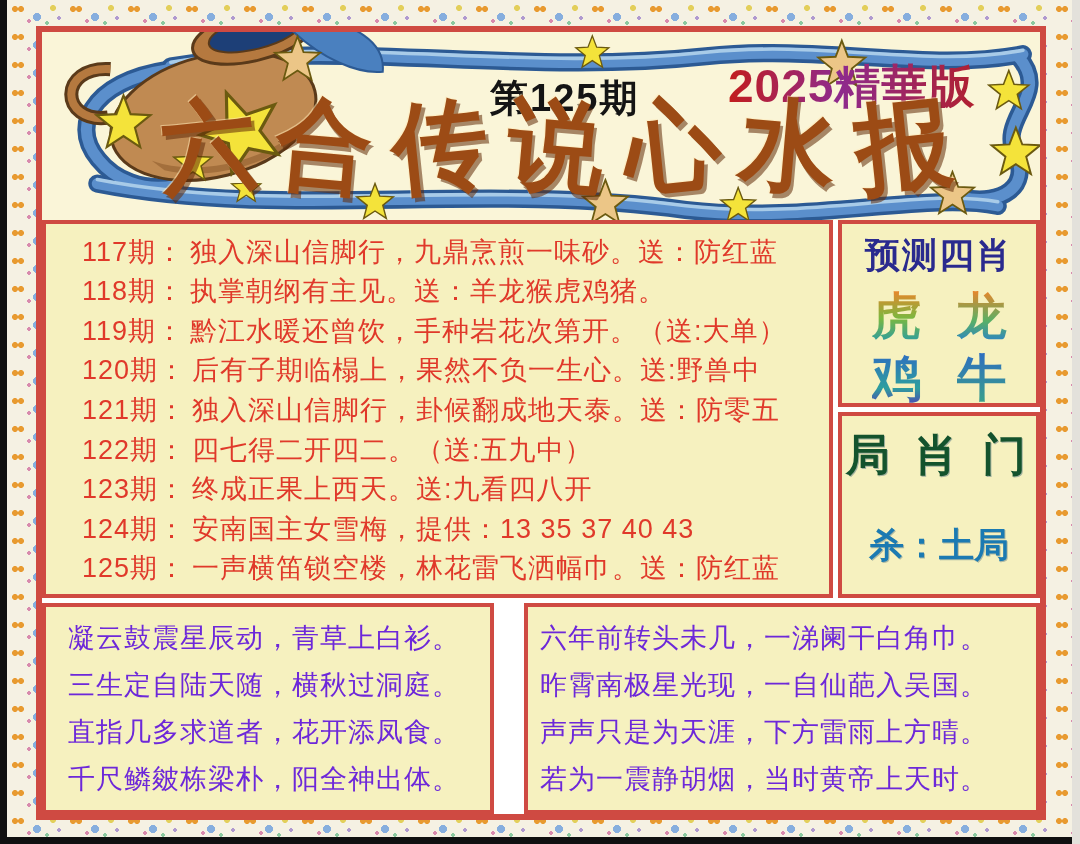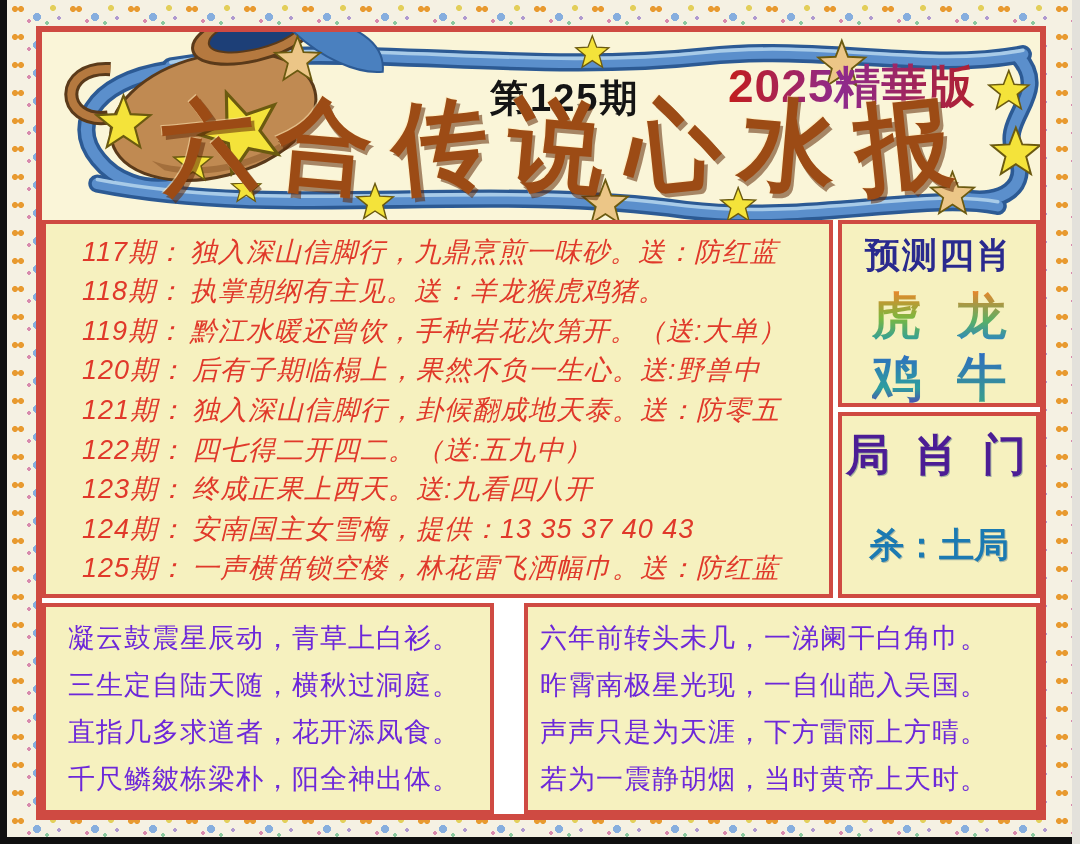--- a/index.html
+++ b/index.html
@@ -57,37 +57,37 @@
   }
   .main-title span:nth-child(odd){transform:rotate(-6deg) scaleY(1.04);}
   .main-title span:nth-child(even){transform:rotate(5deg) scaleY(1.04);}
   
   .main{flex:1;display:flex;flex-direction:column;background:#ffffff;gap:5px;}
   .row1{display:flex;gap:5px;height:378px;flex:0 0 auto;}
   .row2{display:flex;gap:30px;flex:1;}
   .box{background:#f6f1bf;border:4px solid #cf4a42;box-sizing:border-box;}
   
   .entries{flex:1;display:flex;flex-direction:column;justify-content:space-around;
-           padding:8px 4px 6px 36px;font-style:italic;}
+           padding:8px 4px 6px 36px;}
   .entry{white-space:nowrap;font-size:27px;color:#e0392a;letter-spacing:1px;}
   .e-label{margin-right:6px;}
   
   .sidebar{width:202px;flex:0 0 auto;display:flex;flex-direction:column;gap:5px;}
   .sbox{flex:1;display:flex;flex-direction:column;gap:12px;}
   .predict-title{margin-top:8px;text-align:center;font-size:35px;font-weight:bold;
                  color:#2a2a8e;letter-spacing:2px;}
   .zrow{flex:1;display:flex;align-items:center;justify-content:space-around;padding:0 12px;}
   .zodiac{font-size:50px;font-weight:bold;-webkit-background-clip:text;background-clip:text;
           color:transparent;line-height:1;}
   .z0{background-image:linear-gradient(180deg,#e8862a,#7ab840 55%,#2e9e9e);}
   .z1{background-image:linear-gradient(180deg,#e8862a,#58b066 60%,#2e86c0);}
   .z2{background-image:linear-gradient(180deg,#2e6ec0,#2e9e9e 70%,#4a52b0);}
   .z3{background-image:linear-gradient(180deg,#2e6ec0,#3aa08a);}
   .door-title{margin-top:10px;text-align:center;font-size:44px;font-weight:bold;
-              color:#4c1d95;letter-spacing:6px;text-shadow:1px 1px 0 rgba(10,60,100,.35);}
+              color:#14532d;letter-spacing:6px;text-shadow:1px 1px 0 rgba(10,60,100,.35);}
   .kill{flex:1;display:flex;align-items:center;justify-content:center;
         font-size:35px;font-weight:bold;color:#1b7ab2;
         text-shadow:1px 1px 0 rgba(10,60,100,.3);white-space:nowrap;}
   
   .poem{display:flex;flex-direction:column;justify-content:space-around;
         padding:8px 4px 8px 22px;}
   .poem-left{width:452px;flex:0 0 auto;}
   .poem-right{flex:1;padding-left:12px;}
   .poem-line{white-space:nowrap;font-size:27px;color:#6d28d9;letter-spacing:1px;}
 </style>

